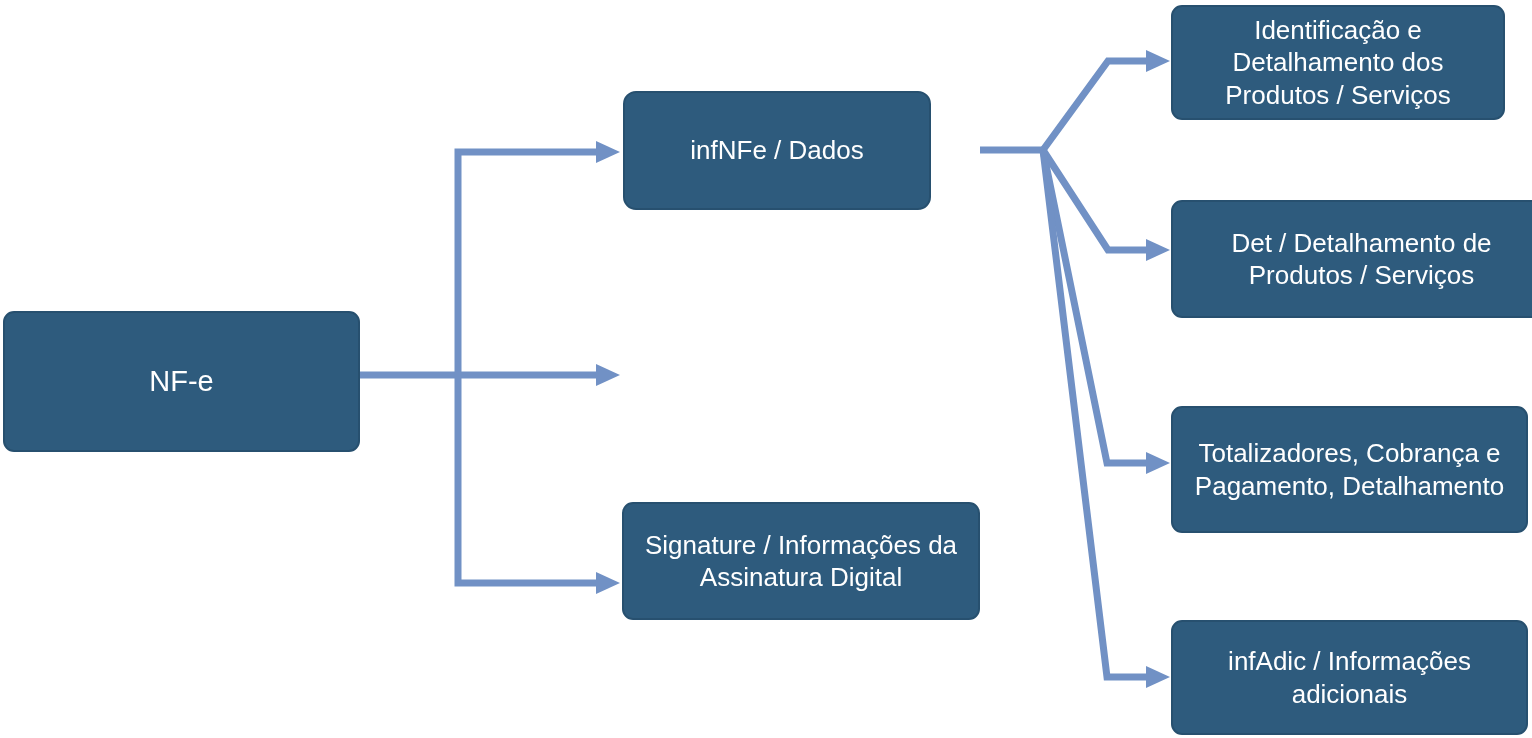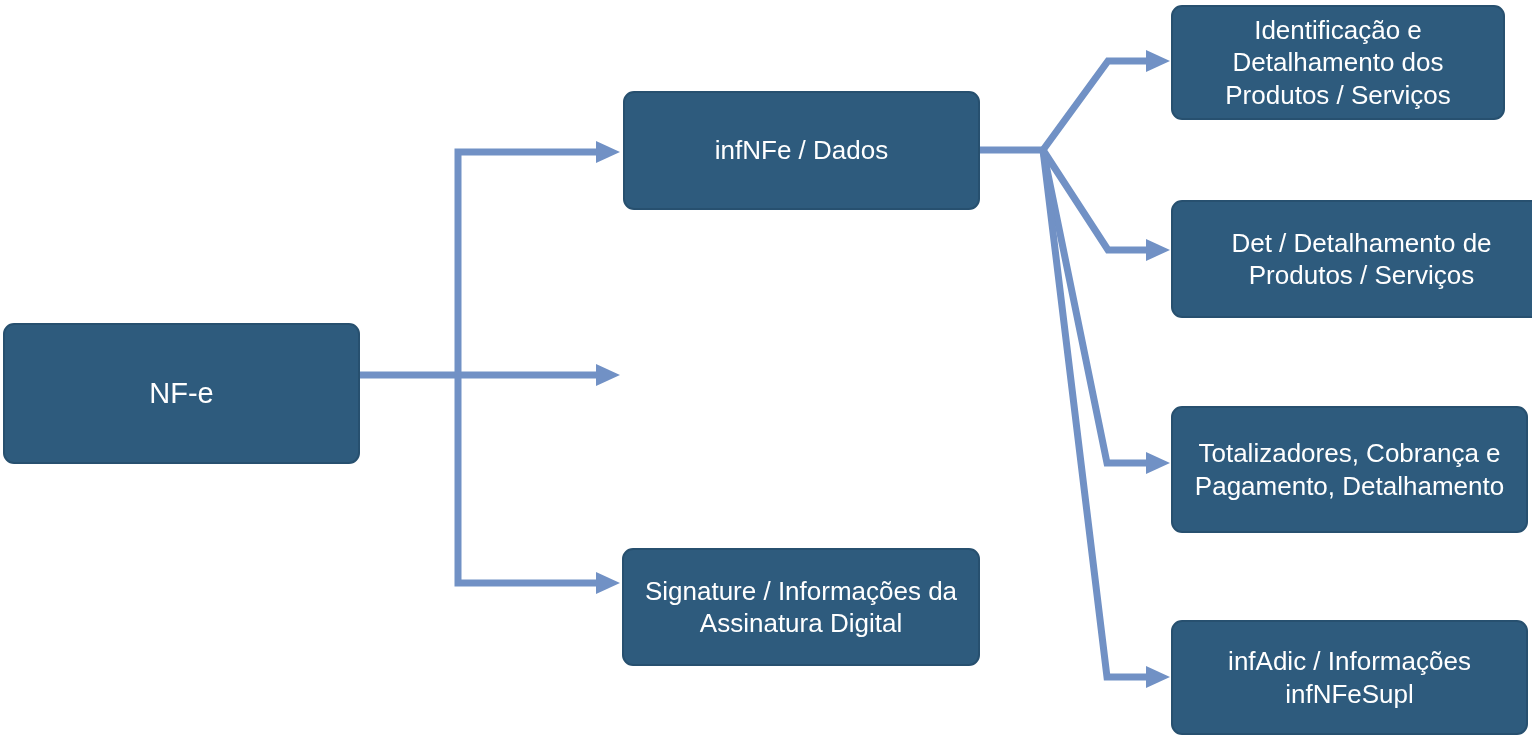--- a/index.html
+++ b/index.html
@@ -66,37 +66,37 @@
     <path d="M1043 150 L1108 61 H1148"></path>
     <path d="M1043 150 L1108 250 H1148"></path>
     <path d="M1043 150 L1107 463 H1148"></path>
     <path d="M1043 150 L1107 677 H1148"></path>
     <polygon points="1170,61 1146,50 1146,72"></polygon>
     <polygon points="1170,250 1146,239 1146,261"></polygon>
     <polygon points="1170,463 1146,452 1146,474"></polygon>
     <polygon points="1170,677 1146,666 1146,688"></polygon>
   </svg>
 
-  <div class="node root" style="left:3px;top:323px;width:357px;height:141px;">
+  <div class="node root" style="left:3px;top:311px;width:357px;height:141px;">
     <span>NF-e</span>
   </div>
 
-  <div class="node" style="left:623px;top:91px;width:357px;height:119px;">
+  <div class="node" style="left:623px;top:91px;width:308px;height:119px;border-radius:13px;">
     <span>infNFe / Dados</span>
   </div>
-  <div class="node" style="left:622px;top:548px;width:358px;height:118px;">
+  <div class="node" style="left:622px;top:502px;width:358px;height:118px;">
     <span>Signature / Informações da Assinatura Digital</span>
   </div>
 
   <div class="node" style="left:1171px;top:5px;width:334px;height:115px;">
     <span>Identificação e Detalhamento dos Produtos / Serviços</span>
   </div>
   <div class="node" style="left:1171px;top:200px;width:381px;height:118px;">
     <span>Det / Detalhamento de Produtos / Serviços</span>
   </div>
   <div class="node" style="left:1171px;top:406px;width:357px;height:127px;">
     <span>Totalizadores, Cobrança e Pagamento, Detalhamento</span>
   </div>
   <div class="node" style="left:1171px;top:620px;width:357px;height:115px;">
-    <span>infAdic / Informações infNFeSupl</span>
+    <span>infAdic / Informações adicionais</span>
   </div>
 
 </div>
 
 </body></html>

